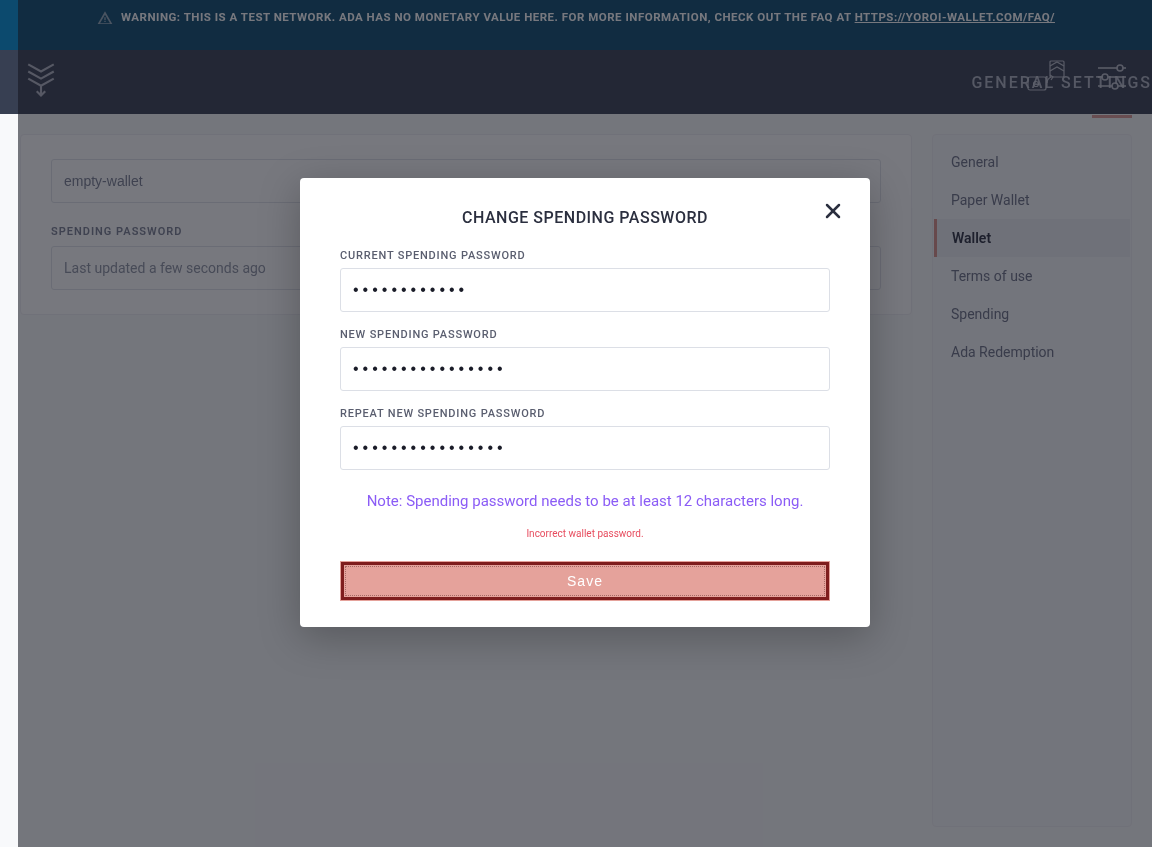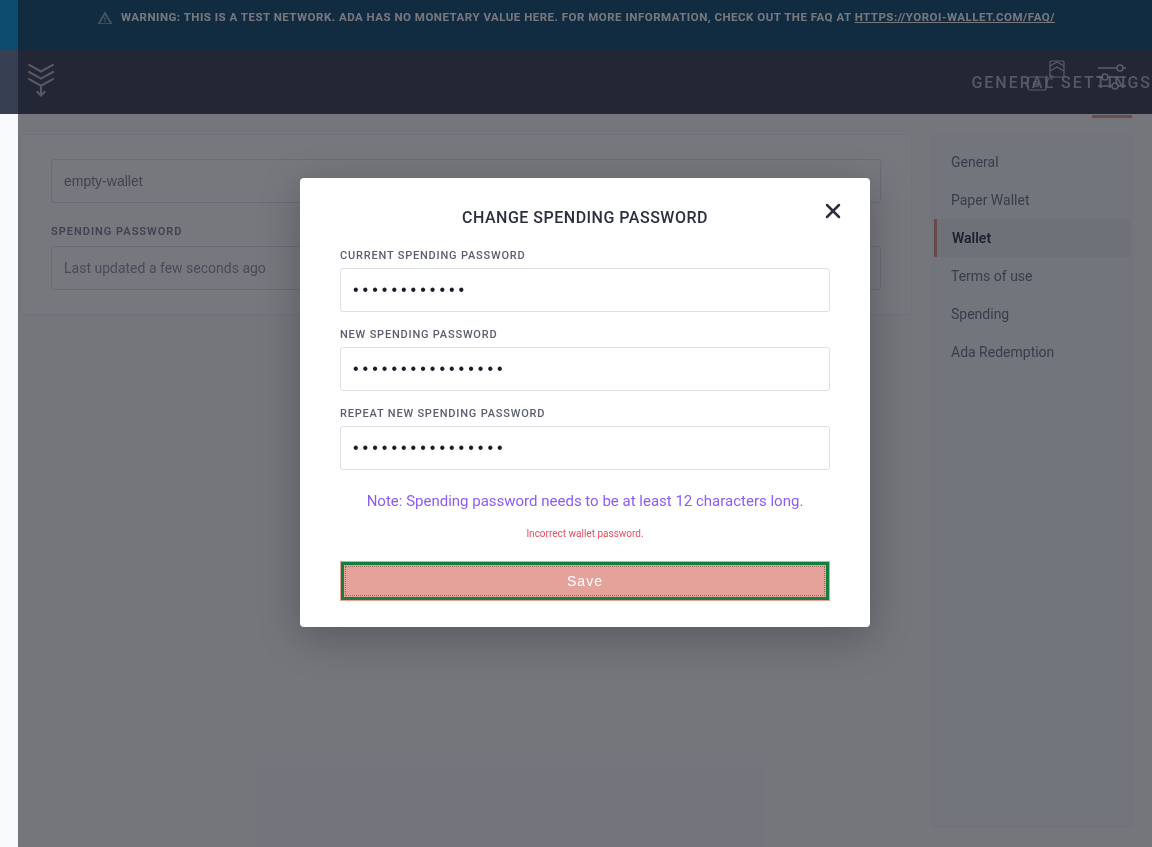--- a/index.html
+++ b/index.html
@@ -216,21 +216,21 @@
   .dialog-error {
     text-align: center;
     font-size: 10px;
     color: #e74c5e;
     margin-bottom: 22px;
   }
   .dialog-save {
     width: 100%;
     background: #e5a29b;
     color: #fff;
-    border: 4px solid #15803d;
+    border: 4px solid #7f1d1d;
     outline: 1px solid #e5a29b;
     outline-offset: -1px;
     padding: 8px;
     font-size: 14px;
     letter-spacing: 1px;
     cursor: pointer;
     position:relative;
   }
   .dialog-save::before{
     content:"";

